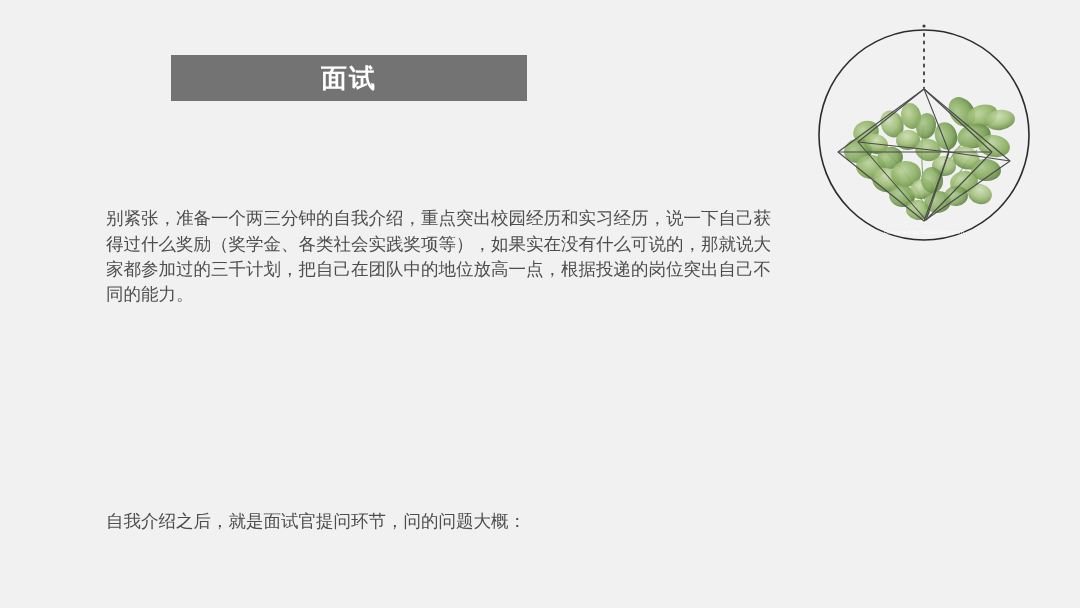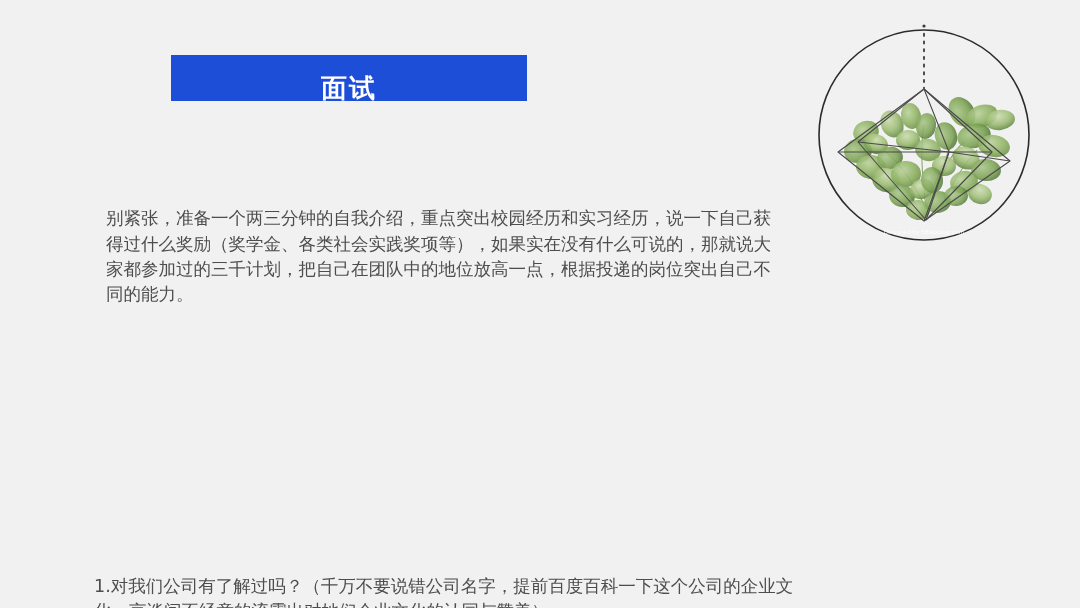--- a/index.html
+++ b/index.html
@@ -22,23 +22,23 @@
     background: #f1f1f1;
   }
 
   
   .title-banner {
     position: absolute;
     left: 171px;
     top: 55px;
     width: 356px;
     height: 46px;
-    background: #1d4ed8;
+    background: #737373;
     display: flex;
-    align-items: flex-end;
+    align-items: center;
     justify-content: center;
     box-sizing: border-box;
   }
   .title-banner .title-text {
     color: #ffffff;
     font-size: 26px;
     font-weight: bold;
     letter-spacing: 2px;
     line-height: 1;
     font-family: "DejaVu Sans", "Liberation Sans", sans-serif;
@@ -102,20 +102,21 @@
   <div class="title-banner">
     <span class="title-text">面试</span>
   </div>
 
   <div class="body-copy">
 
     <p class="para">别紧张，准备一个两三分钟的自我介绍，重点突出校园经历和实习经历，说一下自己获得过什么奖励（奖学金、各类社会实践奖项等），如果实在没有什么可说的，那就说大家都参加过的三千计划，把自己在团队中的地位放高一点，根据投递的岗位突出自己不同的能力。</p>
 
     <div class="para-gap"></div>
 
+    <p class="para">自我介绍之后，就是面试官提问环节，问的问题大概：</p>
 
     <div class="q-list">
       <p class="q-item">1.对我们公司有了解过吗？（千万不要说错公司名字，提前百度百科一下这个公司的企业文化，言谈间不经意的流露出对她们企业文化的认同与赞美）</p>
       
       
       
       
       
     </div>
 

